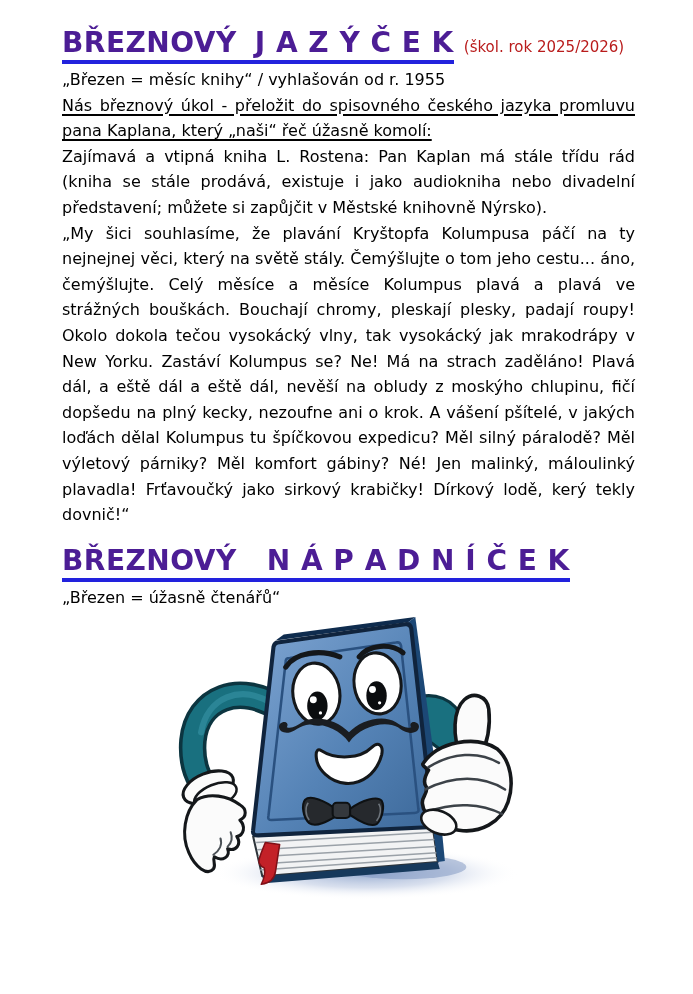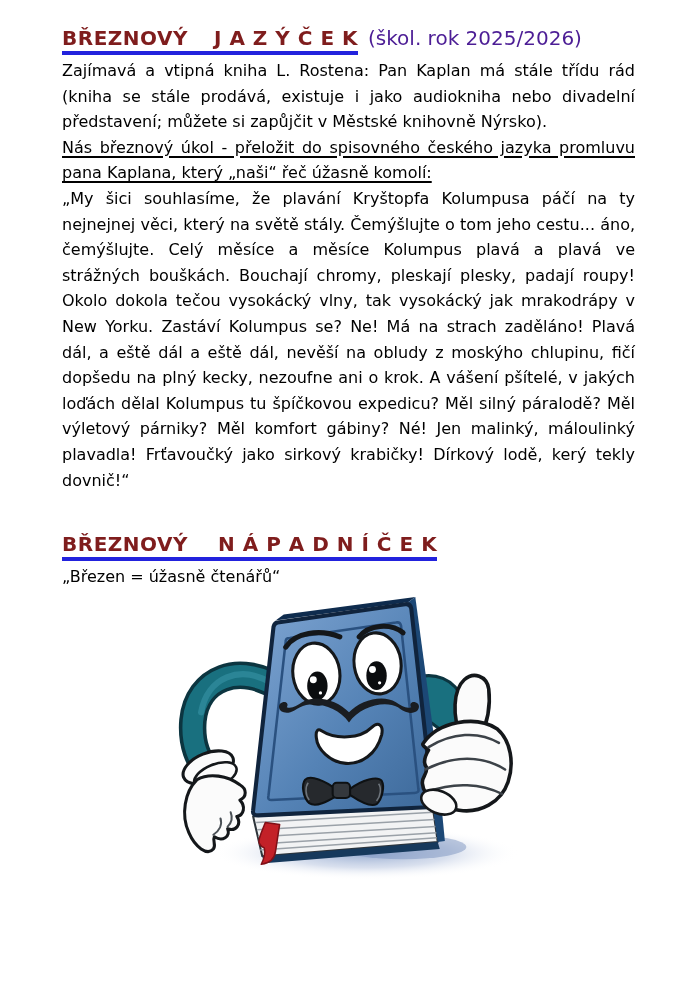--- a/index.html
+++ b/index.html
@@ -3,42 +3,43 @@
 <meta charset="utf-8">
 <style>
   html,body{margin:0;padding:0;overflow:hidden;}
   body{
     width:693px;height:994px;background:#ffffff;color:#000;
     font-family:"DejaVu Sans",sans-serif;
   }
   .page{box-sizing:border-box;width:693px;height:994px;padding:26px 58px 0 62px;}
   .head{margin:0 0 3px 0;white-space:nowrap;}
   .hwrap{display:inline-block;border-bottom:4px solid #2222dd;padding-bottom:1px;}
-  .hw1,.hw2{font-weight:bold;font-size:20px;color:#7f1d1d;letter-spacing:0.5px;}
-  .s1 .hw2{margin-left:26px;}
+  .hw1,.hw2{font-weight:bold;font-size:28px;color:#4c1d95;letter-spacing:0.5px;}
+  .s1 .hw2{margin-left:18px;}
   .s2 .hw2{margin-left:30px;}
-  .hsuffix{font-size:20px;color:#4c1d95;margin-left:10px;font-weight:normal;}
+  .hsuffix{font-size:15px;color:#b91c1c;margin-left:10px;font-weight:normal;}
   p{margin:0;font-size:16px;line-height:25.6px;}
   .just{text-align:justify;}
   .task{text-decoration:underline;text-decoration-thickness:1.5px;text-underline-offset:3px;}
-  .s2{margin-top:39px;}
+  .s2{margin-top:16px;}
   figure{margin:2px 0 0 0;text-align:center;}
   svg{display:block;margin:0 auto;}
 </style>
 </head>
 <body>
 
 <div class="page">
 
   <section class="s1">
     <div class="head">
       <span class="hwrap"><span class="hw1">BŘEZNOVÝ</span><span class="hw2">J A Z Ý Č E K</span></span><span class="hsuffix">(škol. rok 2025/2026)</span>
     </div>
+    <p class="intro">„Březen = měsíc knihy“ / vyhlašován od r. 1955</p>
+    <p class="just task">Nás březnový úkol - přeložit do spisovného českého jazyka promluvu pana Kaplana, který „naši“ řeč úžasně komolí:</p>
     <p class="just">Zajímavá a vtipná kniha L. Rostena: Pan Kaplan má stále třídu rád (kniha se stále prodává, existuje i jako audiokniha nebo divadelní představení; můžete si zapůjčit v Městské knihovně Nýrsko).</p>
-    <p class="just task">Nás březnový úkol - přeložit do spisovného českého jazyka promluvu pana Kaplana, který „naši“ řeč úžasně komolí:</p>
     <p class="just">„My šici souhlasíme, že plavání Kryštopfa Kolumpusa páčí na ty nejnejnej věci, který na světě stály. Čemýšlujte o tom jeho cestu... áno, čemýšlujte. Celý měsíce a měsíce Kolumpus plavá a plavá ve strážných bouškách. Bouchají chromy, pleskají plesky, padají roupy! Okolo dokola tečou vysokácký vlny, tak vysokácký jak mrakodrápy v New Yorku. Zastáví Kolumpus se? Ne! Má na strach zaděláno! Plavá dál, a eště dál a eště dál, nevěší na obludy z moskýho chlupinu, fičí dopšedu na plný kecky, nezoufne ani o krok. A vášení pšítelé, v jakých loďách dělal Kolumpus tu špíčkovou expedicu? Měl silný páralodě? Měl výletový párniky? Měl komfort gábiny? Né! Jen malinký, máloulinký plavadla! Frťavoučký jako sirkový krabičky! Dírkový lodě, kerý tekly dovnič!“</p>
   </section>
 
   <section class="s2">
     <div class="head">
       <span class="hwrap"><span class="hw1">BŘEZNOVÝ</span><span class="hw2">N Á P A D N Í Č E K</span></span>
     </div>
     <p class="intro">„Březen = úžasně čtenářů“</p>
   </section>
 

